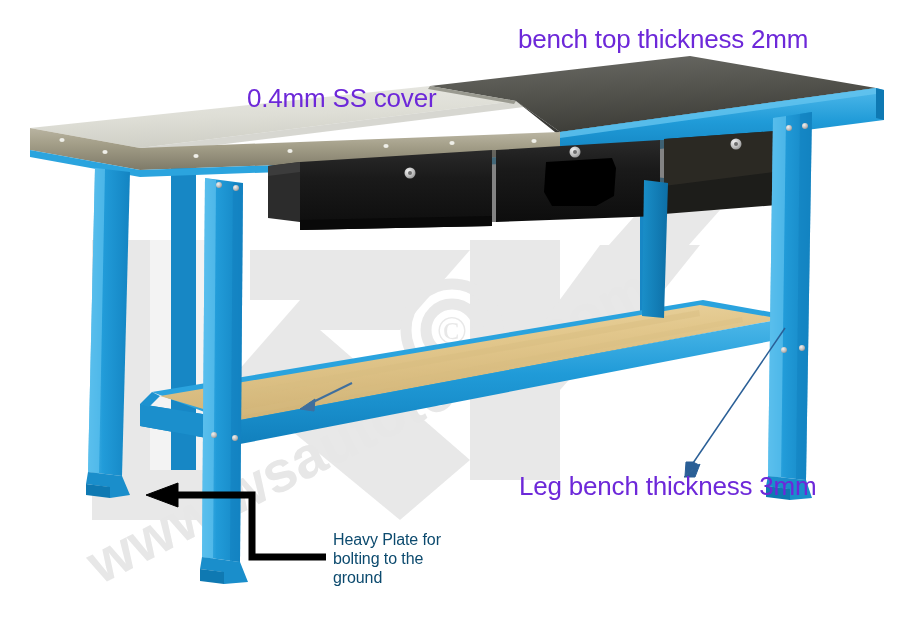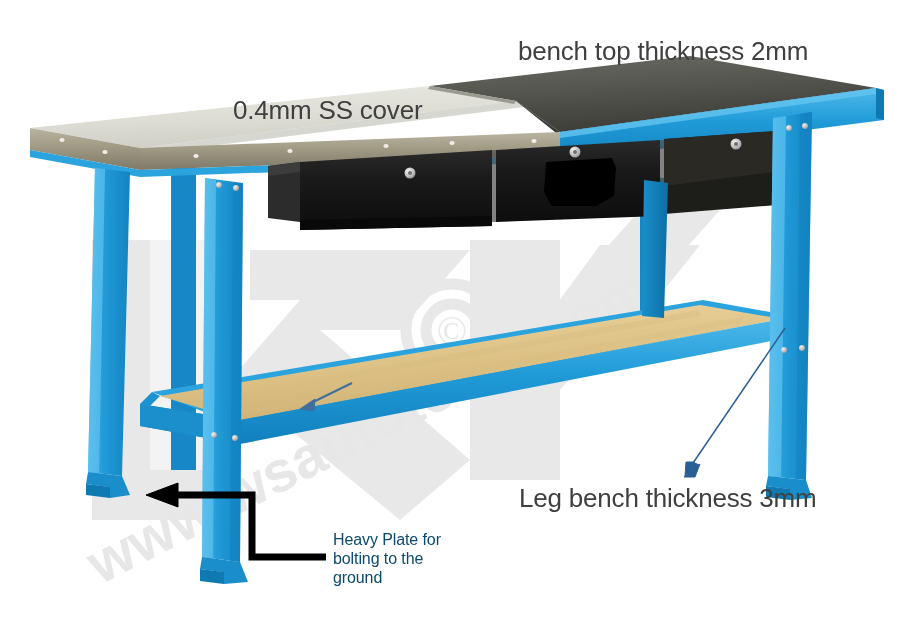--- a/index.html
+++ b/index.html
@@ -24,34 +24,33 @@
     top: 0;
     width: 900px;
     height: 633px;
   }
   .anno {
     position: absolute;
     white-space: pre;
     line-height: 1.18;
   }
   .anno-red {
-    color: #404040;
+    color: #6d28d9;
     font-size: 26px;
     font-weight: 400;
     letter-spacing: -0.2px;
-    margin-top: 12px;
   }
   .anno-black {
     color: #0c4a6e;
     font-size: 16px;
     font-weight: 400;
     letter-spacing: -0.1px;
   }
   #lbl-bench-top { left: 518px; top: 24px; }
-  #lbl-ss-cover  { left: 233px; top: 83px; }
+  #lbl-ss-cover  { left: 247px; top: 83px; }
   #lbl-wood      { left: 300px; top: 363px; }
   #lbl-leg       { left: 519px; top: 471px; }
   #lbl-heavy     { left: 333px; top: 531px; }
 </style>
 </head>
 <body>
 
 <div id="stage">
 
   <svg class="layer" viewBox="0 0 900 633">

